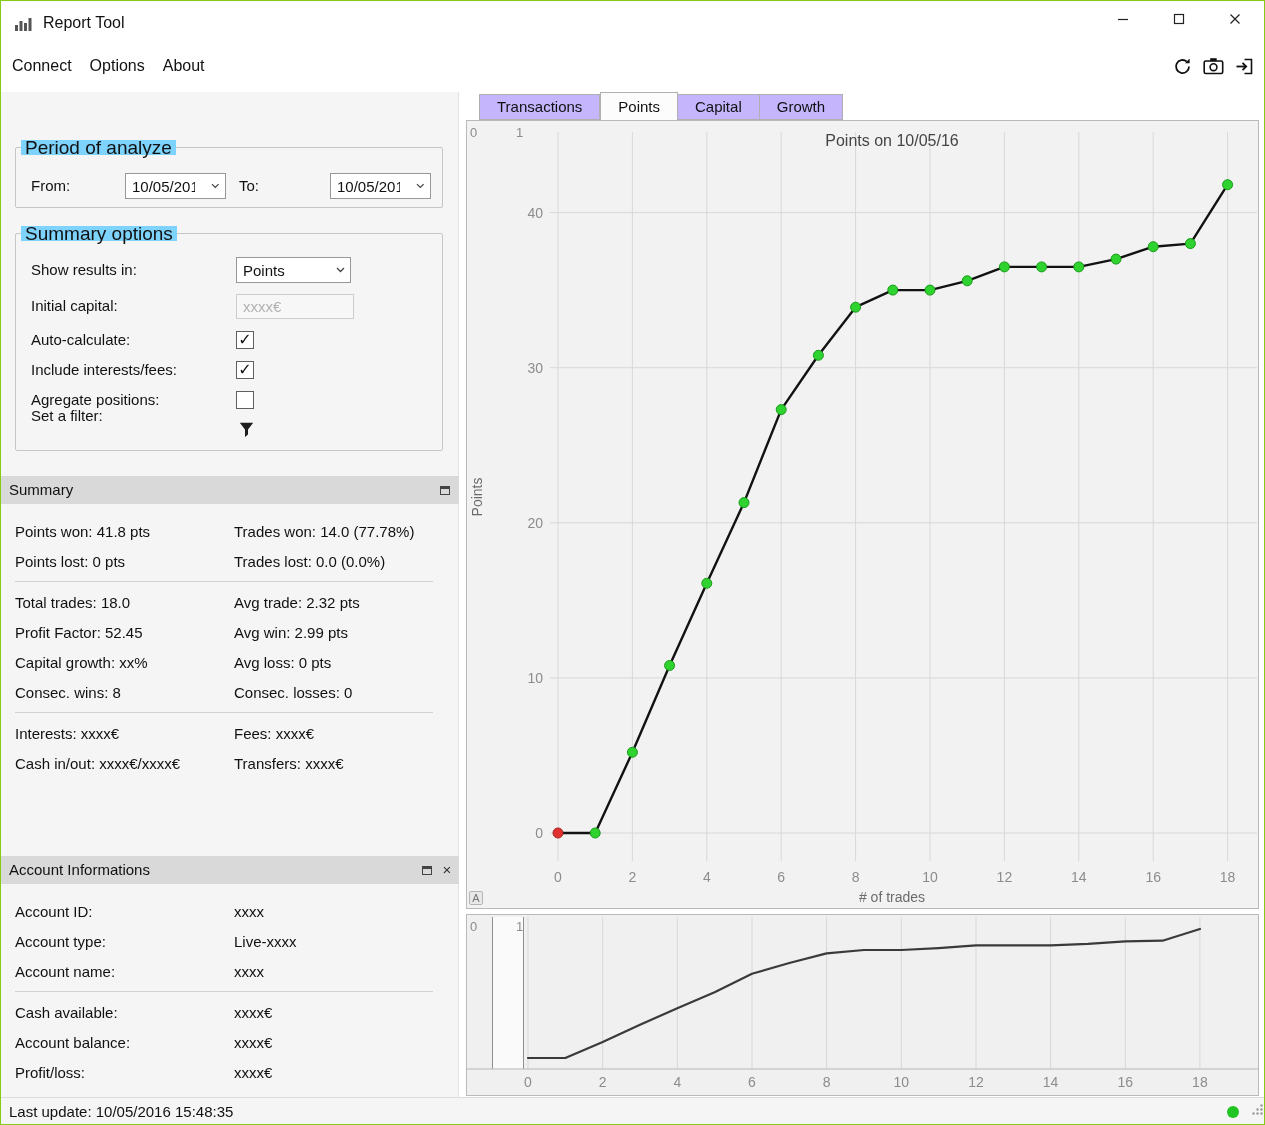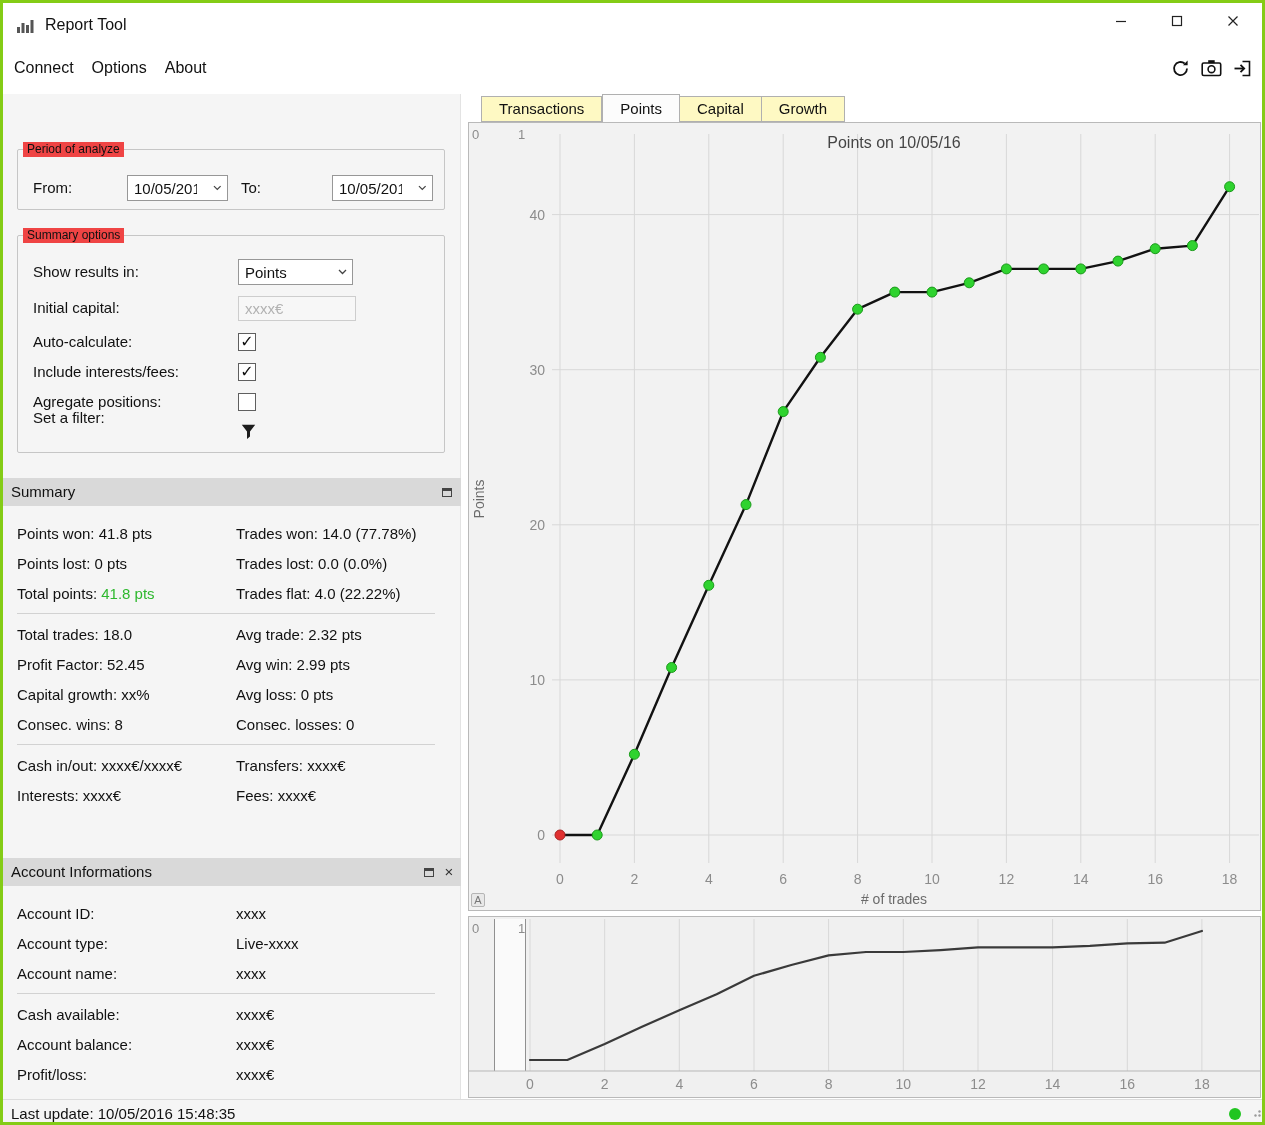--- a/index.html
+++ b/index.html
@@ -1,53 +1,53 @@
 <!DOCTYPE html>
 <html><head>
 <meta charset="utf-8">
 <style>
 *{box-sizing:border-box;margin:0;padding:0}
 html,body{width:1265px;height:1125px}
 body{font-family:"Liberation Sans","DejaVu Sans",sans-serif;color:#111;background:#fff}
-#window{position:relative;width:1265px;height:1125px;border:3px solid #84cc16;background:#fff;overflow:hidden}
+#window{position:relative;width:1265px;height:1125px;border:1px solid #84cc16;background:#fff;overflow:hidden}
 
 .titlebar{position:absolute;left:0;top:0;width:100%;height:45px;background:#fff}
 .app-icon{position:absolute;left:13px;top:13px;width:18px;height:18px}
 .window-title{position:absolute;left:42px;top:13px;font-size:16px}
 .win-controls{position:absolute;right:1px;top:1px;display:flex}
 .win-btn{width:56px;height:33px;display:flex;align-items:center;justify-content:center}
 
 .menubar{position:absolute;left:0;top:45px;width:100%;height:40px;display:flex;align-items:center;padding-left:2px;background:#fff}
 .menu-item{font-size:16px;padding:7px 9px;cursor:default}
 .toolbar{position:absolute;right:9px;top:54px;display:flex;gap:9px}
 .tool-btn{width:22px;height:22px;display:flex;align-items:center;justify-content:center}
 
 .left-panel{position:absolute;left:0;top:91px;width:458px;height:1005px;background:#f5f5f5;border-right:1px solid #e3e3e3}
 .dock-title{position:absolute;left:0;width:458px;height:28px;background:#d9d9d9;font-size:15px;line-height:28px;padding-left:8px}
 .dock-btn{position:absolute;top:6px;width:16px;height:16px;display:flex;align-items:center;justify-content:center}
 .dock-close{position:absolute;top:5px;width:16px;height:18px;text-align:center;font-size:15px;line-height:18px;color:#333}
 .groupbox{position:absolute;border:1px solid #c6c6c6;border-radius:2px}
-.legend{position:absolute;background:#ef4444;padding:0 4px;font-size:12px;line-height:15px;white-space:nowrap}
+.legend{position:absolute;background:#7dd3fc;padding:0 4px;font-size:19px;line-height:15px;white-space:nowrap}
 .lbl{position:absolute;font-size:15px;line-height:26px;white-space:nowrap}
 .combo{position:absolute;height:26px;background:#fff;border:1px solid #979797;display:flex;align-items:center;justify-content:space-between;padding:0 5px 0 6px;font-size:15px;gap:16px;overflow:hidden}
 .combo .combo-text{white-space:nowrap;overflow:hidden}
 .dis-input{position:absolute;height:25px;border:1px solid #cdcdcd;background:#f7f7f7;font-size:15px;padding:0 6px;font-family:inherit;color:#9a9a9a}
 .dis-input::placeholder{color:#b2b2b2;opacity:1}
 .checkbox{position:absolute;width:18px;height:18px;border:1px solid #5f5f5f;background:#fff;font-size:16px;line-height:16px;text-align:center;color:#0c0c0c}
 .filter-btn{position:absolute;width:20px;height:20px;display:flex;align-items:center;justify-content:center}
 .panel-body{position:absolute;left:14px;width:432px;padding-top:12px}
 .pair-row{display:grid;grid-template-columns:219px 1fr;height:30px;align-items:center;font-size:15px;white-space:nowrap}
 .divider{height:1px;background:#d2d2d2;margin:5px 14px 5px 0}
 
 .statusbar{position:absolute;left:0;top:1096px;width:1265px;height:29px;background:#f5f5f5;border-top:1px solid #dcdcdc;font-size:15px;line-height:27px;padding-left:8px}
 .status-dot{position:absolute;right:27px;top:8px;width:12px;height:12px;border-radius:50%;background:#21c521}
 .grip{position:absolute;right:2px;bottom:2px}
 
 .tabbar{position:absolute;left:465px;top:91px;height:28px;display:flex;align-items:flex-end;padding-left:13px}
-.tab{height:26px;background:#fef9c3;border:1px solid #b0b0b0;border-left:none;font-size:15px;line-height:24px;padding:0 17px}
+.tab{height:26px;background:#c4b5fd;border:1px solid #b0b0b0;border-left:none;font-size:15px;line-height:24px;padding:0 17px}
 .tab:first-child{border-left:1px solid #b0b0b0}
 .tab.active{height:28px;background:#fcfcfc;border-bottom:none;line-height:27px;border-left:1px solid #b0b0b0}
 .chart-box{position:absolute;background:#f2f2f2;border:1px solid #b9b9b9}
 .chart-box.main{left:465px;top:119px;width:793px;height:789px}
 .chart-box.nav{left:465px;top:913px;width:793px;height:182px;background:#f0f0f0}
 .corner{position:absolute;font-size:13px;color:#8c8c8c}
 .corner.c0{left:3px;top:4px}
 .corner.c1{left:49px;top:4px}
 .autorange{position:absolute;left:2px;bottom:3px;width:14px;height:14px;border:1px solid #b5b5b5;background:#e8e8e8;color:#777;font-size:11px;line-height:12px;text-align:center;border-radius:2px}
 .region{position:absolute;left:25px;top:2px;width:32px;height:152px;background:#fafafa;border-left:1px solid #909090;border-right:1px solid #909090}
@@ -182,49 +182,45 @@
 
     <div class="panel-body" style="top:412px">
       <div class="pair-row">
         <span>Points won: 41.8 pts</span>
         <span>Trades won: 14.0 (77.78%)</span>
       </div>
       <div class="pair-row">
         <span>Points lost: 0 pts</span>
         <span>Trades lost: 0.0 (0.0%)</span>
       </div>
-      <div class="pair-row">
-        <span><span>Total points: </span><span style="color: rgb(46, 184, 46);">41.8 pts</span></span>
-        <span>Trades flat: 4.0 (22.22%)</span>
-      </div>
       <div class="divider"></div>
       <div class="pair-row">
         <span>Total trades: 18.0</span>
         <span>Avg trade: 2.32 pts</span>
       </div>
       <div class="pair-row">
         <span>Profit Factor: 52.45</span>
         <span>Avg win: 2.99 pts</span>
       </div>
       <div class="pair-row">
         <span>Capital growth: xx%</span>
         <span>Avg loss: 0 pts</span>
       </div>
       <div class="pair-row">
         <span>Consec. wins: 8</span>
         <span>Consec. losses: 0</span>
       </div>
       <div class="divider"></div>
       <div class="pair-row">
+        <span>Interests: xxxx€</span>
+        <span>Fees: xxxx€</span>
+      </div>
+      <div class="pair-row">
         <span>Cash in/out: xxxx€/xxxx€</span>
         <span>Transfers: xxxx€</span>
-      </div>
-      <div class="pair-row">
-        <span>Interests: xxxx€</span>
-        <span>Fees: xxxx€</span>
       </div>
     </div>
 
     <div class="dock-title" style="top:764px">
       <span>Account Informations</span>
       <span class="dock-btn" style="right:24px">
         <svg width="10" height="9" viewBox="0 0 10 9">
             <rect x="0.5" y="0.5" width="9" height="8" fill="none" stroke="#444"></rect>
             <line x1="0.5" y1="2" x2="9.5" y2="2" stroke="#444" stroke-width="2"></line>
           </svg>

